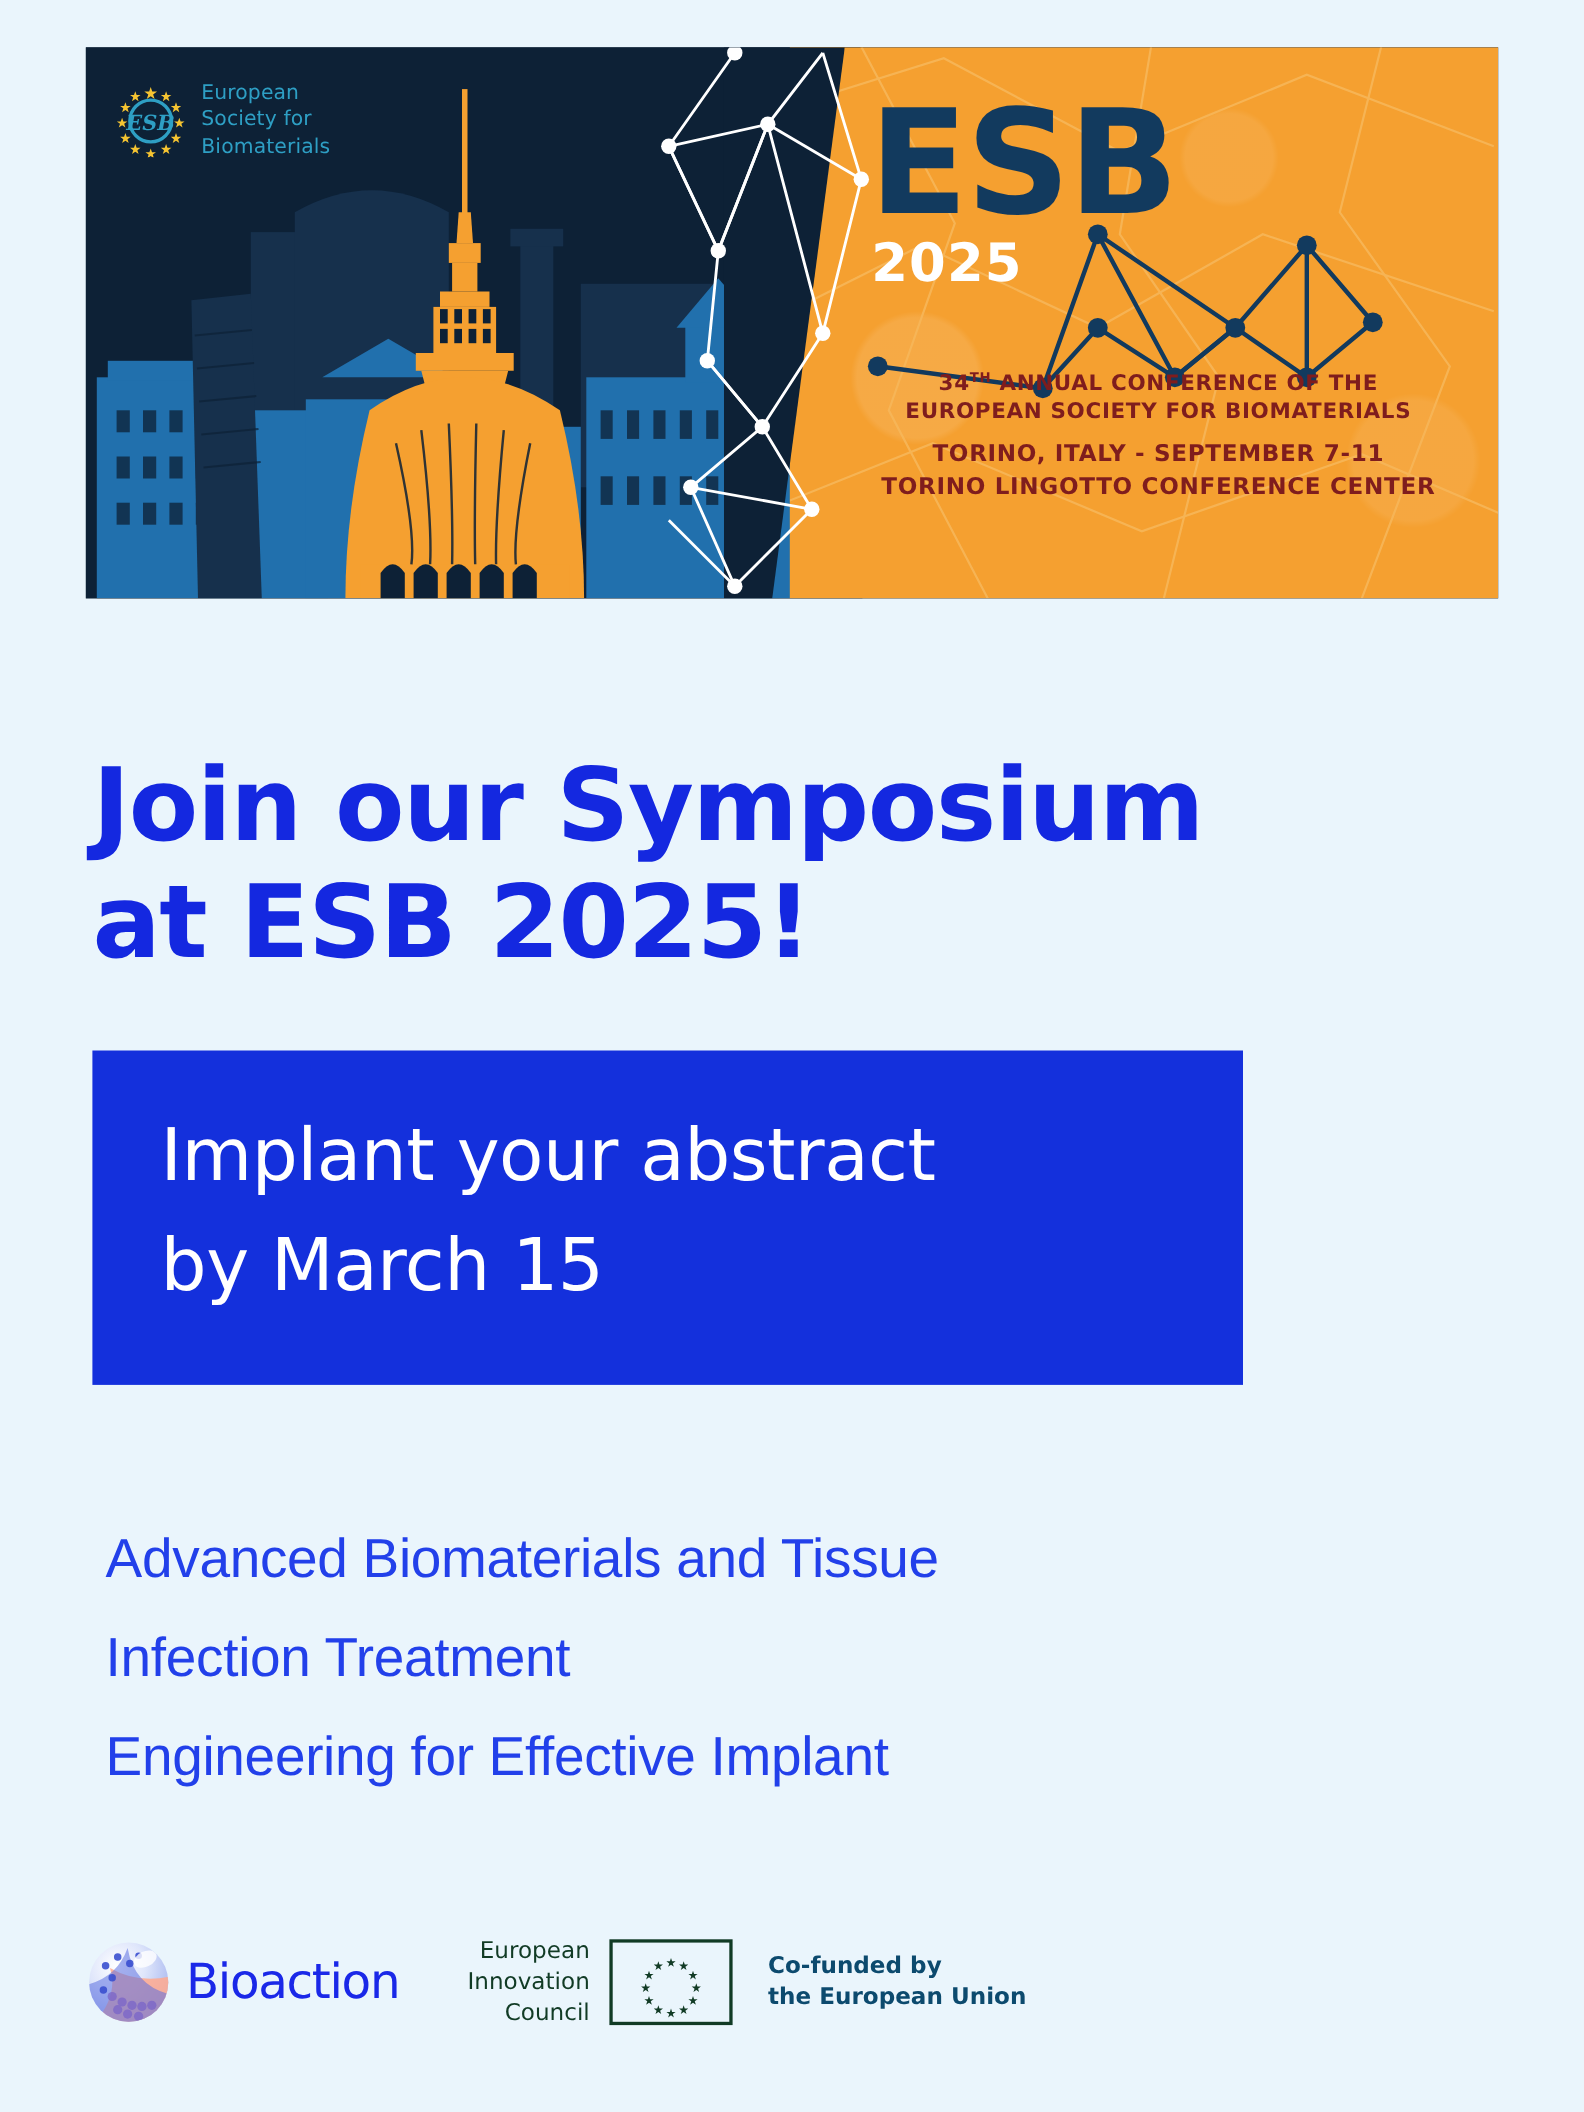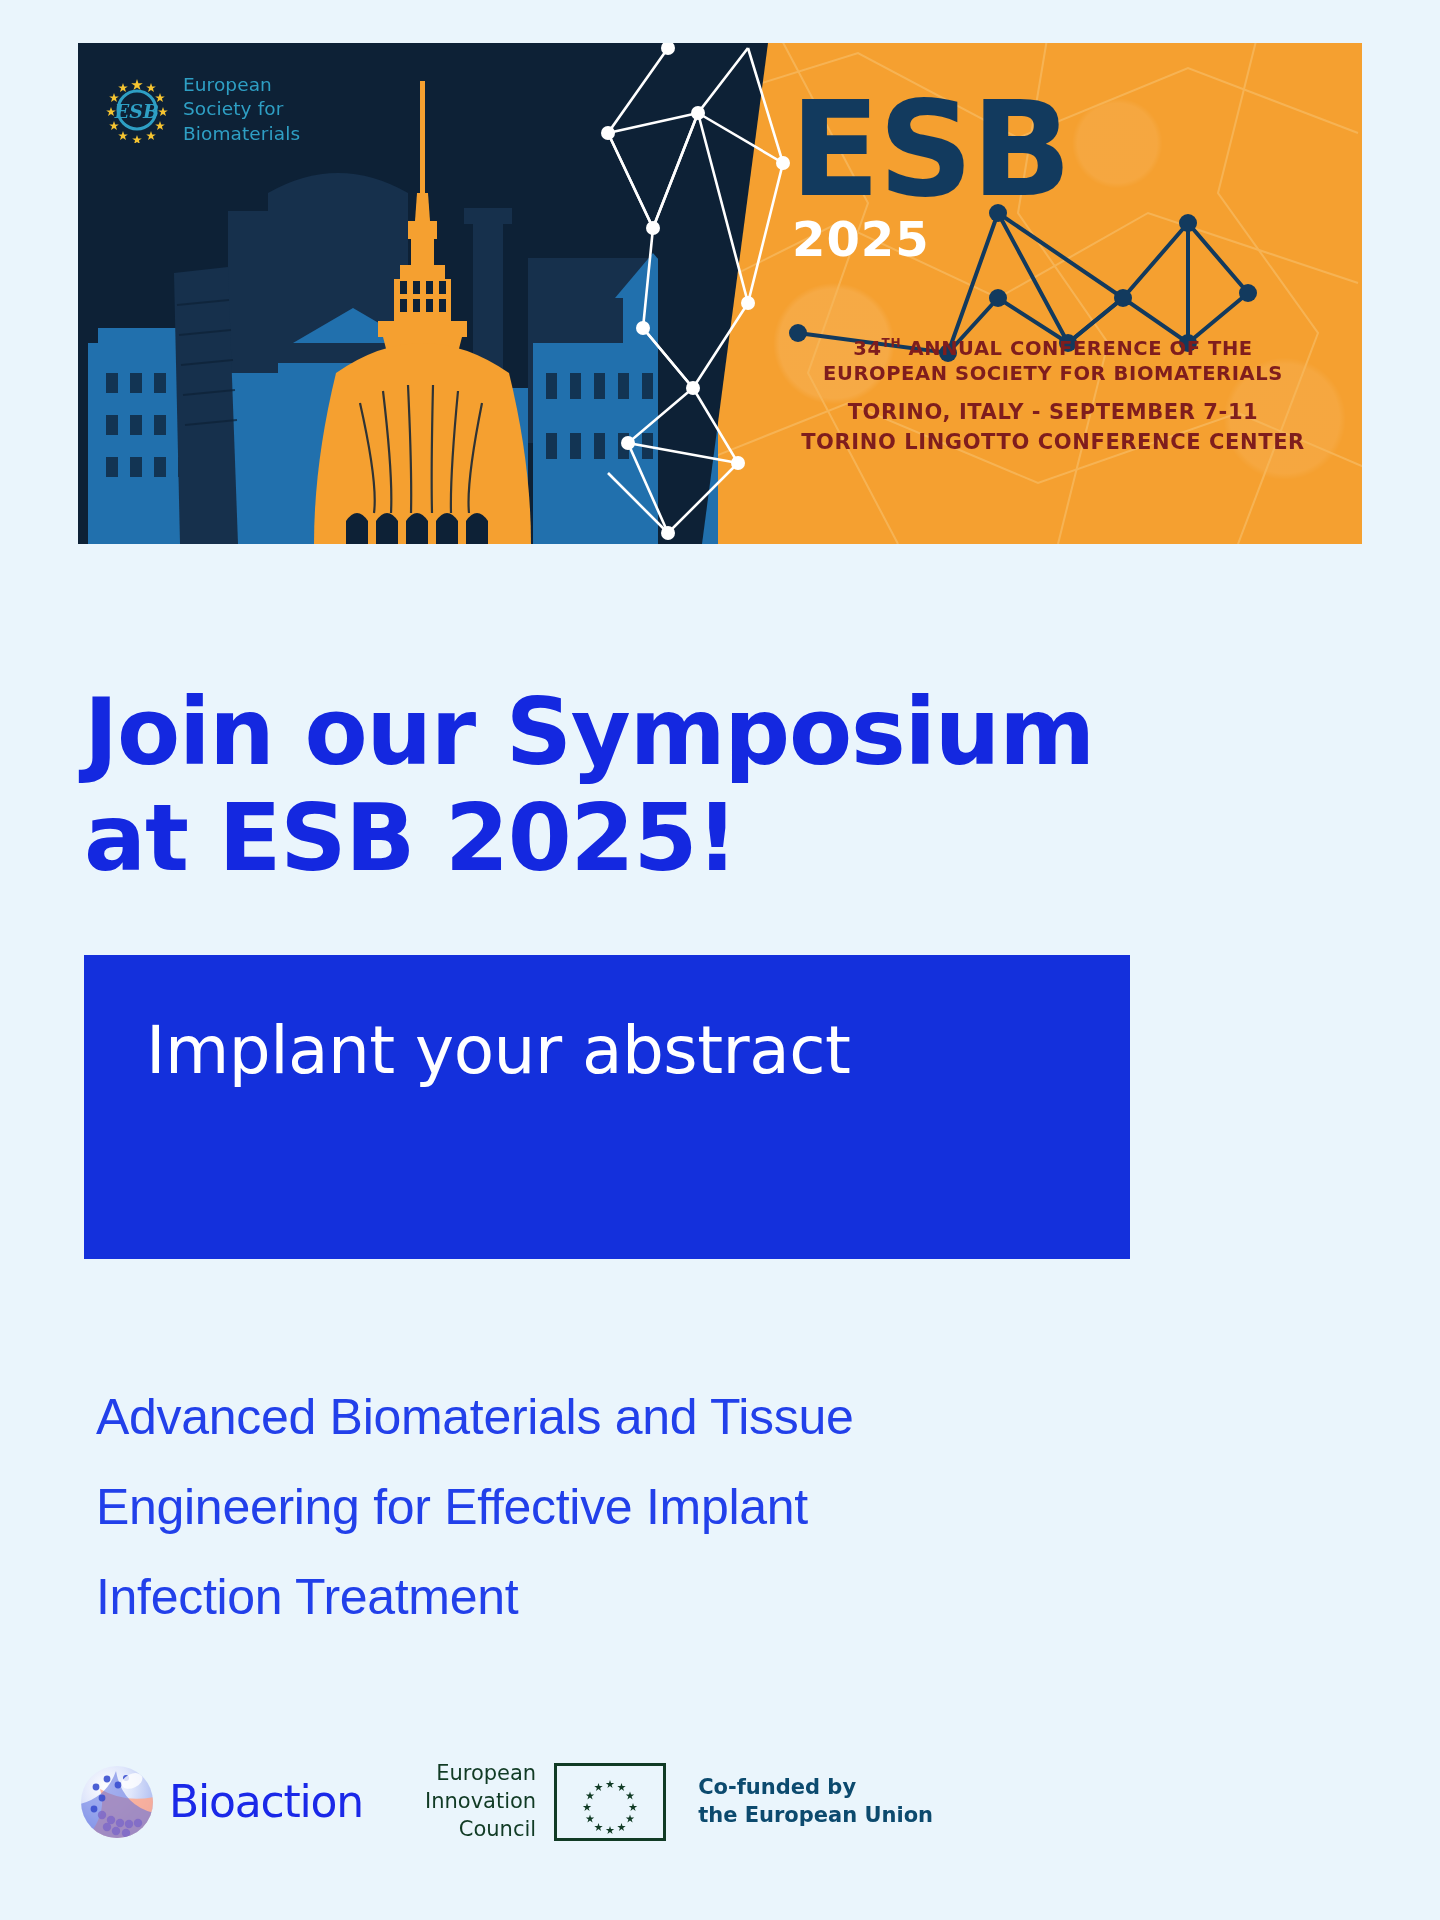--- a/index.html
+++ b/index.html
@@ -425,27 +425,28 @@
 </div>
 
 <h1 class="headline">
   <span class="l1">Join our Symposium</span>
   <span class="l2">at ESB 2025!</span>
 </h1>
 
 <div class="callout">
   <div class="callout-text">
     <span>Implant your abstract</span>
+    <span>by March 15</span>
   </div>
 </div>
 
 <div class="symposium">
   <span>Advanced Biomaterials and Tissue</span>
+  <span>Infection Treatment</span>
   <span>Engineering for Effective Implant</span>
-  <span>Infection Treatment</span>
 </div>
 
 <div class="footer">
 
   <div class="bioaction">
     <svg class="bioaction-mark" viewBox="0 0 74 74">
       <defs>
         <radialGradient id="bg1" cx="35%" cy="30%" r="80%">
           <stop offset="0%" stop-color="#ffffff"></stop>
           <stop offset="45%" stop-color="#dfe6fb"></stop>

